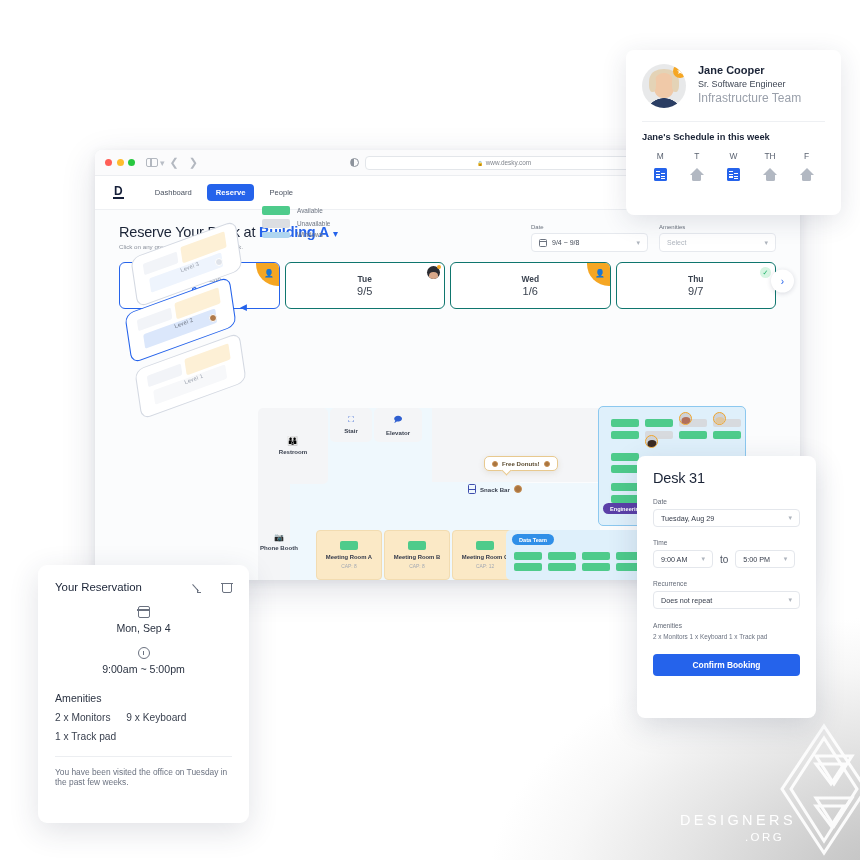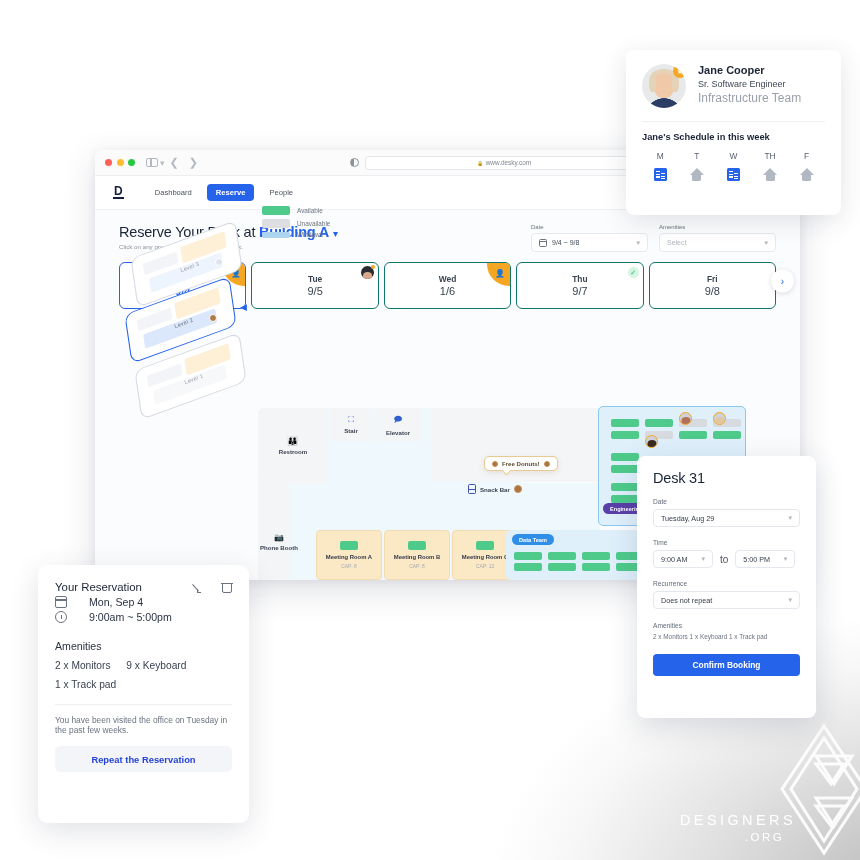--- a/index.html
+++ b/index.html
@@ -252,21 +252,21 @@
   .r-acts { margin-left: auto; display: flex; gap: 14px; color: #6b7280; }
   .ic-pencil { width:12px;height:12px;position:relative; }
   .ic-pencil:before { content:''; position:absolute; left:1px; top:8px; width:3px;height:3px;
     border-left:1.2px solid #6b7280; border-bottom:1.2px solid #6b7280; }
   .ic-pencil:after { content:''; position:absolute; left:2px; top:1px; width:1.4px;height:9px;
     background:#6b7280; transform:rotate(-42deg); transform-origin: bottom; }
   .ic-trash { width:10px;height:12px; position:relative; }
   .ic-trash:before { content:''; position:absolute; left:0; top:2.4px; right:0; bottom:0;
     border:1.2px solid #6b7280; border-radius:0 0 2px 2px; }
   .ic-trash:after { content:''; position:absolute; left:-1px; right:-1px; top:1.6px; height:1.2px; background:#6b7280; }
-  .r-line { display: flex; align-items: center; gap: 22px; margin-top: 3px; }
+  .r-line { display: flex; align-items: center; gap: 4px; margin-top: 13px; flex-direction: column; }
   .r-line span.t { font-size: 10.6px; color: #2b3342; }
   .r-cal { width: 12px; height: 12px; border: 1.3px solid #6b7280; border-radius: 2px; position: relative; flex:none;}
   .r-cal:before { content:''; position:absolute; left:-1.3px; right:-1.3px; top:2.4px; height:1.3px; background:#6b7280; }
   .r-clock { width: 12px; height: 12px; border: 1.3px solid #6b7280; border-radius: 50%; position: relative; flex:none;}
   .r-clock:after { content:''; position:absolute; left:4.6px; top:2.5px; width:1.2px;height:4px;background:#6b7280; }
   .r-amen-t { font-size: 10.6px; color: #2b3342; margin-top: 17px; }
   .r-amen-l { font-size: 10.2px; color: #3b4250; margin-top: 8px; }
   .r-amen-l span { margin-right: 13px; }
   .r-div { height: 1px; background: #eceef1; margin: 14px 0 10px; }
   .r-note { font-size: 8.4px; color: #6b7280; line-height: 10px; }
@@ -399,26 +399,20 @@
         <div class="daydate">1/6</div>
         <div class="corner-orange">👤</div>
       </div>
       <div class="daycard">
         <div class="dayname">
           <span>Thu</span>
         </div>
         <div class="daydate">9/7</div>
         <div class="corner-check">✓</div>
       </div>
-      <div class="daycard">
-        <div class="dayname">
-          <span>Fri</span>
-        </div>
-        <div class="daydate">9/8</div>
-      </div>
       <div class="nextbtn">›</div>
     </div>
 
   </div>
 </div>
 
 <div class="legend">
   <div class="lrow">
     <div class="lsw" style="background:#4ecb8b"></div>
     <div class="ltxt">Available</div>
@@ -613,21 +607,20 @@
   <div class="r-amen-t">Amenities</div>
   <div class="r-amen-l">
     <span>2 x  Monitors</span>
     <span>9 x  Keyboard</span>
   </div>
   <div class="r-amen-l">
     <span>1 x  Track pad</span>
   </div>
   <div class="r-div"></div>
   <div class="r-note">You have been visited the office on Tuesday in the past few weeks.</div>
-  <div class="r-btn">Repeat the Reservation</div>
 </div>
 
 <div id="desk31">
   <div class="d-title">Desk 31</div>
 
   <div class="d-lbl">Date</div>
   <div class="d-sel">
     <span>Tuesday, Aug 29</span>
     <span class="c">▾</span>
   </div>

